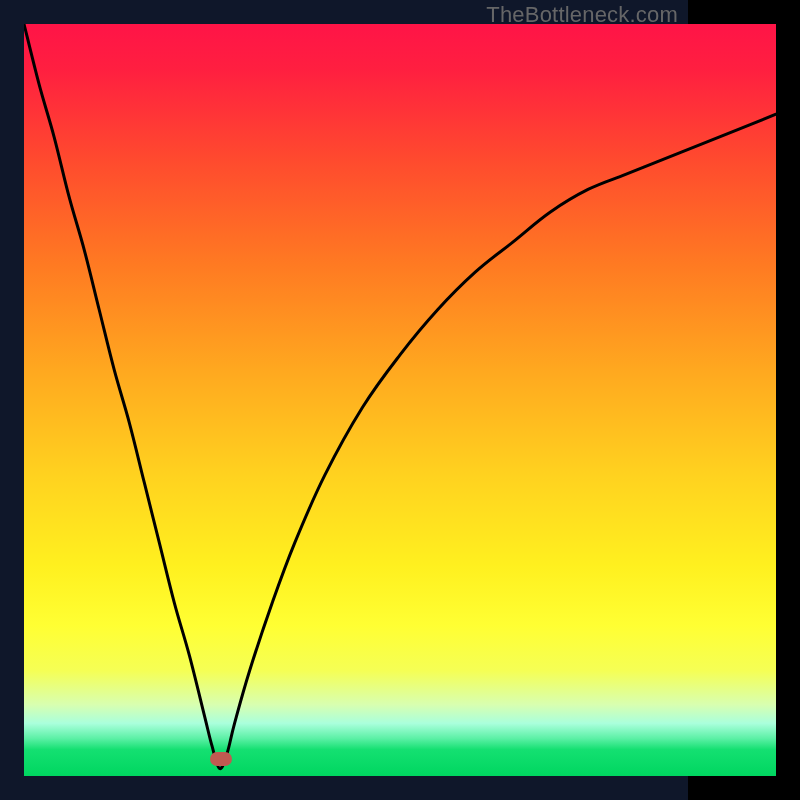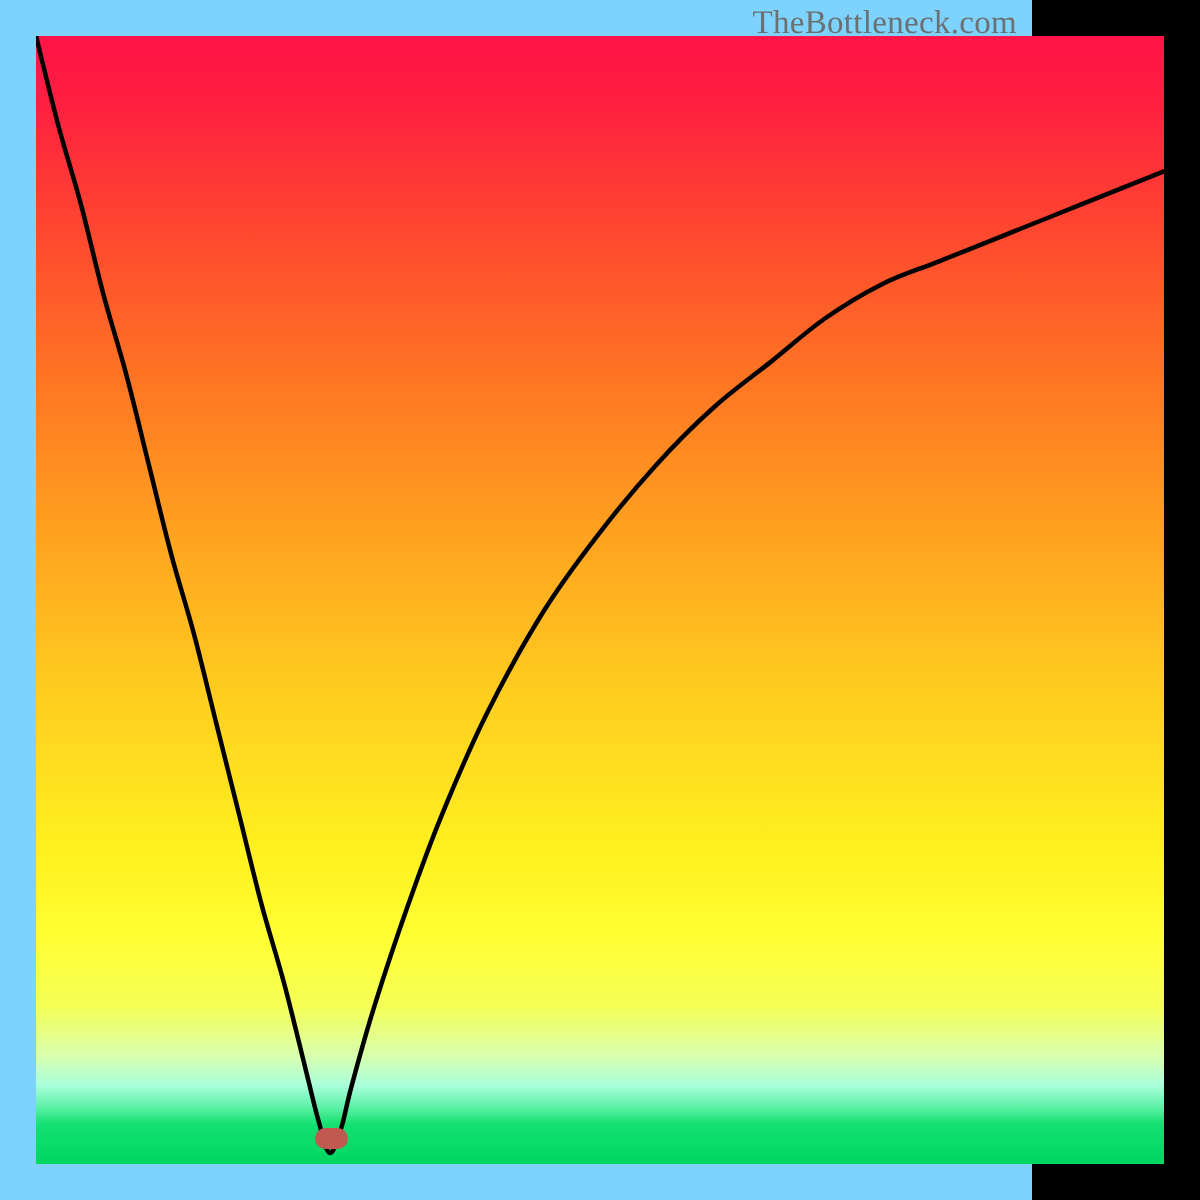--- a/index.html
+++ b/index.html
@@ -8,22 +8,21 @@
     width: 800px;
     height: 800px;
     background: #000;
     font-family: Arial, Helvetica, sans-serif;
     overflow: hidden;
   }
   .frame {
     position: relative;
     width: 688px;
     height: 800px;
-    background: #7dd3fc;
-    font-family: Liberation Serif, serif;
+    background: #0f172a;
   }
   .plot-area {
     position: absolute;
     left: 24px;
     top: 24px;
     width: 752px;
     height: 752px;
     overflow: hidden;
   }
   .gradient-bg {

